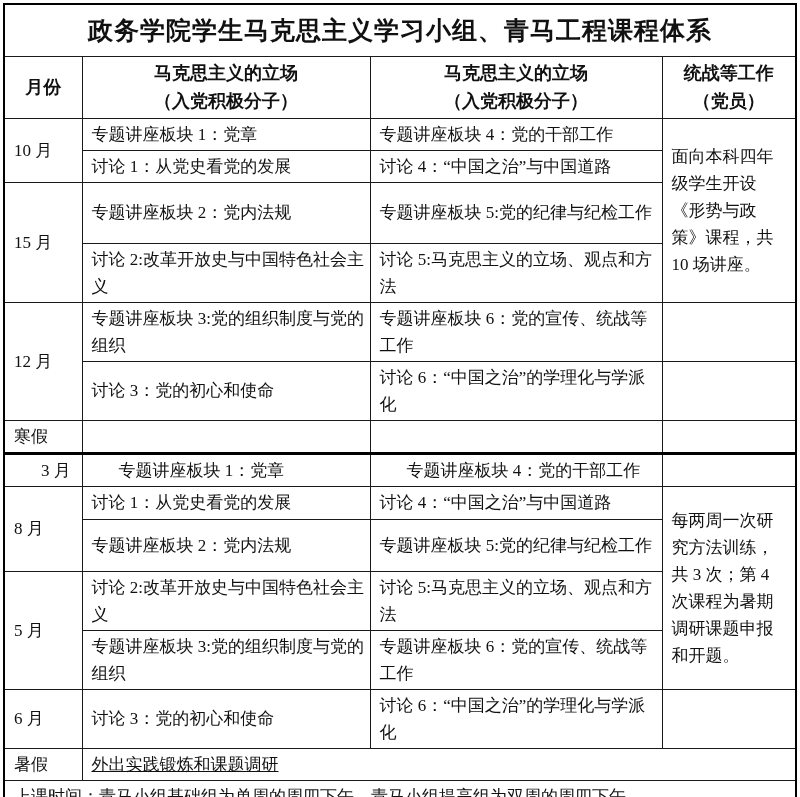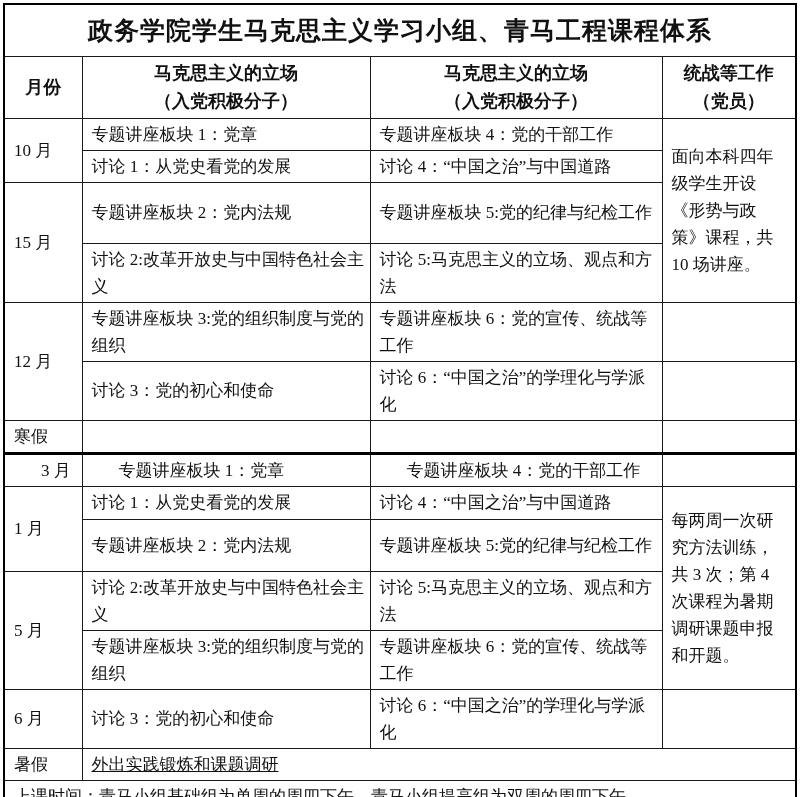--- a/index.html
+++ b/index.html
@@ -150,21 +150,21 @@
     </tr>
 
     <tr class="sem-divider" style="height:33px">
       <td class="month">3 月</td>
       <td>专题讲座板块 1：党章</td>
       <td>专题讲座板块 4：党的干部工作</td>
       <td></td>
     </tr>
 
     <tr style="height:33px">
-      <td class="month" rowspan="2">1 月</td>
+      <td class="month" rowspan="2">8 月</td>
       <td>讨论 1：从党史看党的发展</td>
       <td>讨论 4：“中国之治”与中国道路</td>
       <td class="academy" rowspan="4">每两周一次研究方法训练，共 3 次；第 4 次课程为暑期调研课题申报和开题。</td>
     </tr>
     <tr style="height:52px">
       <td>专题讲座板块 2：党内法规</td>
       <td>专题讲座板块 5:党的纪律与纪检工作</td>
     </tr>
 
     <tr style="height:56px">

